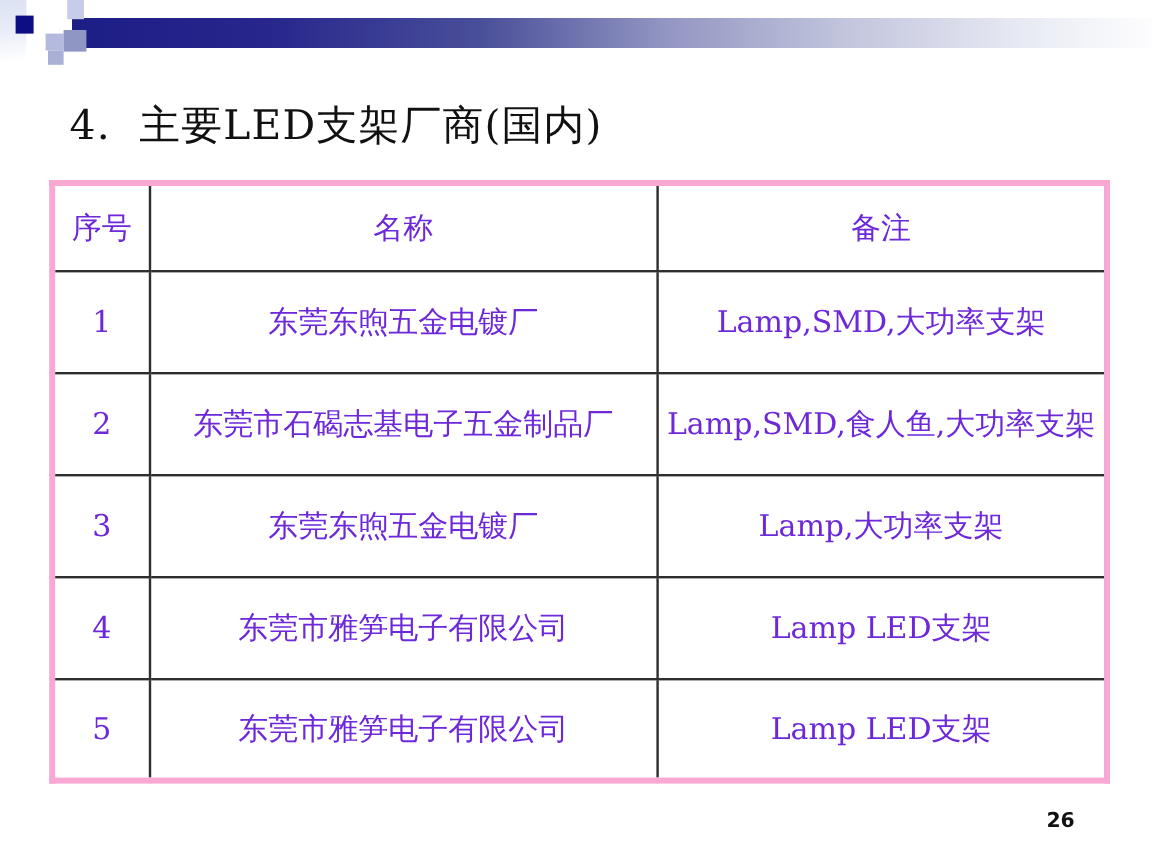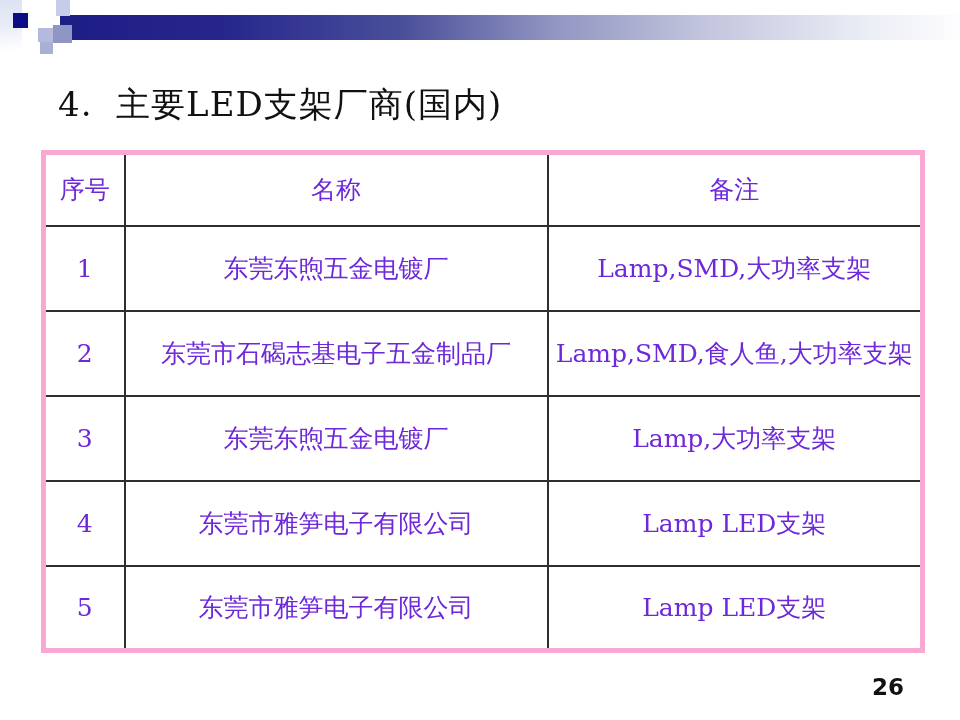--- a/index.html
+++ b/index.html
@@ -52,21 +52,21 @@
     font-weight: normal; padding: 0 4px;
     overflow: hidden; white-space: nowrap;
   }
   tr.header-row   { height: 73px; }
   tr.data-row     { height: 85px; }
 
   
   .page-number {
     position: absolute; left: 872px; top: 674px;
     font-family: "DejaVu Sans", "Liberation Sans", sans-serif;
-    font-size: 23px; font-weight: bold; color: #111111;
+    font-size: 17px; font-weight: bold; color: #111111;
   }
 </style>
 </head>
 <body>
 
 <div class="slide">
 
   <div class="decor">
     <div class="left-strip"></div>
     <div class="top-bar"></div>

